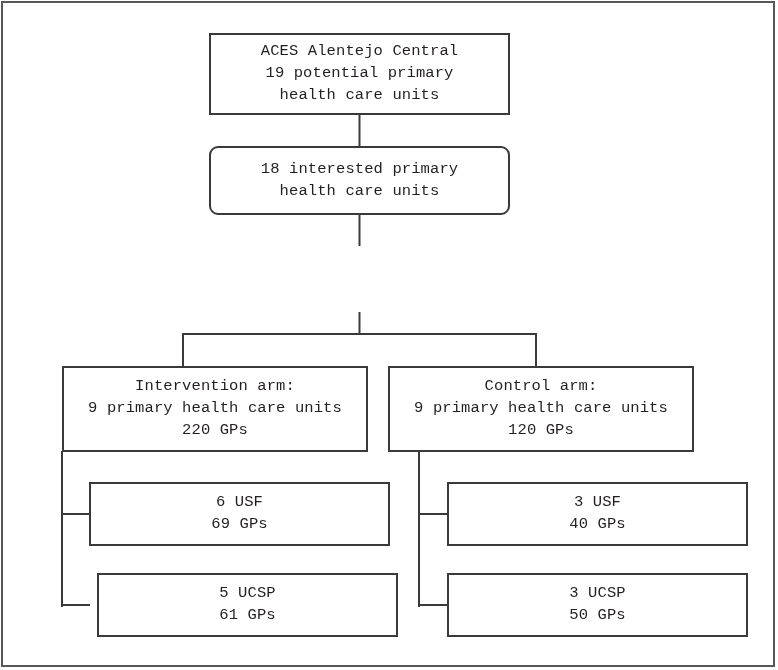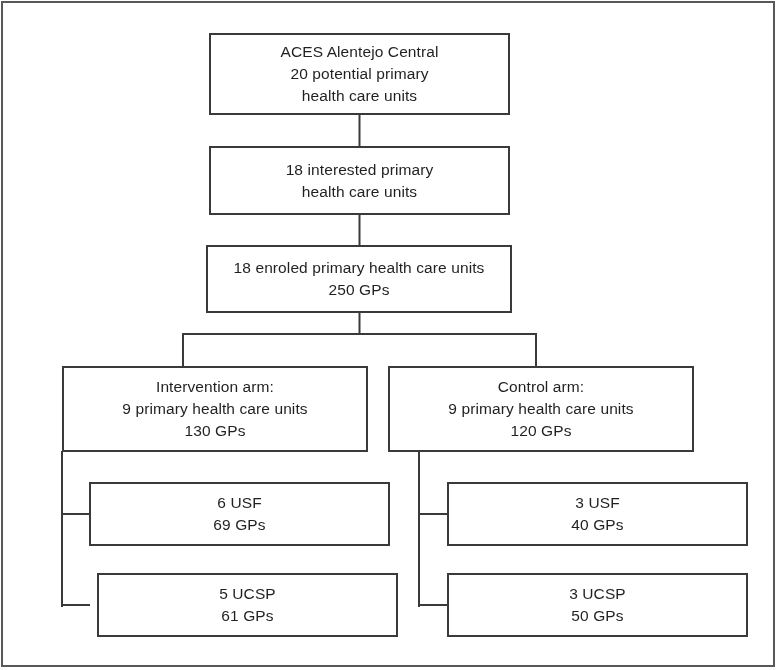--- a/index.html
+++ b/index.html
@@ -5,21 +5,21 @@
   html, body {
     margin: 0;
     padding: 0;
     background: #ffffff;
   }
   #canvas {
     position: relative;
     width: 778px;
     height: 670px;
     background: #ffffff;
-    font-family: Liberation Sans, sans-serif;
+    font-family: Liberation Mono, monospace;
     overflow: hidden;
   }
   #frame {
     position: absolute;
     left: 1px;
     top: 1px;
     width: 774px;
     height: 666px;
     border: 2px solid #58585a;
     box-sizing: border-box;
@@ -46,21 +46,21 @@
     font-size: 15.5px;
     line-height: 1.40;
     letter-spacing: 0.1px;
   }
   .node .line {
     display: block;
     white-space: nowrap;
   }
   
   #node-root        { left: 209px; top: 33px;  width: 301px; height: 82px; }
-  #node-interested  { left: 209px; top: 146px; width: 301px; height: 69px; }
+  #node-interested  { left: 209px; top: 146px; width: 301px; height: 69px; border-radius: 9px; }
   #node-enroled     { left: 206px; top: 245px; width: 306px; height: 68px; }
   #node-intervention{ left: 30px;  top: 366px; width: 306px; height: 86px; margin-left: 32px; }
   #node-control     { left: 388px; top: 366px; width: 306px; height: 86px; }
   #node-int-usf     { left: 89px;  top: 482px; width: 301px; height: 64px; }
   #node-int-ucsp    { left: 97px;  top: 573px; width: 301px; height: 64px; }
   #node-ctl-usf     { left: 447px; top: 482px; width: 301px; height: 64px; }
   #node-ctl-ucsp    { left: 447px; top: 573px; width: 301px; height: 64px; text-align: center; }
 </style>
 </head>
 <body>
@@ -86,38 +86,34 @@
       <line x1="62" y1="605" x2="89" y2="605"></line>
 
       <line x1="419" y1="452" x2="419" y2="606"></line>
       <line x1="419" y1="514" x2="447" y2="514"></line>
       <line x1="419" y1="605" x2="447" y2="605"></line>
     </g>
   </svg>
 
   <div class="node" id="node-root">
     <span class="line">ACES Alentejo Central</span>
-    <span class="line">20 potential primary</span>
+    <span class="line">19 potential primary</span>
     <span class="line">health care units</span>
   </div>
 
   <div class="node" id="node-interested">
     <span class="line">18 interested primary</span>
     <span class="line">health care units</span>
   </div>
 
-  <div class="node" id="node-enroled">
-    <span class="line">18 enroled primary health care units</span>
-    <span class="line">250 GPs</span>
-  </div>
 
   <div class="node" id="node-intervention">
     <span class="line">Intervention arm:</span>
     <span class="line">9 primary health care units</span>
-    <span class="line">130 GPs</span>
+    <span class="line">220 GPs</span>
   </div>
 
   <div class="node" id="node-control">
     <span class="line">Control arm:</span>
     <span class="line">9 primary health care units</span>
     <span class="line">120 GPs</span>
   </div>
 
   <div class="node" id="node-int-usf">
     <span class="line">6 USF</span>

